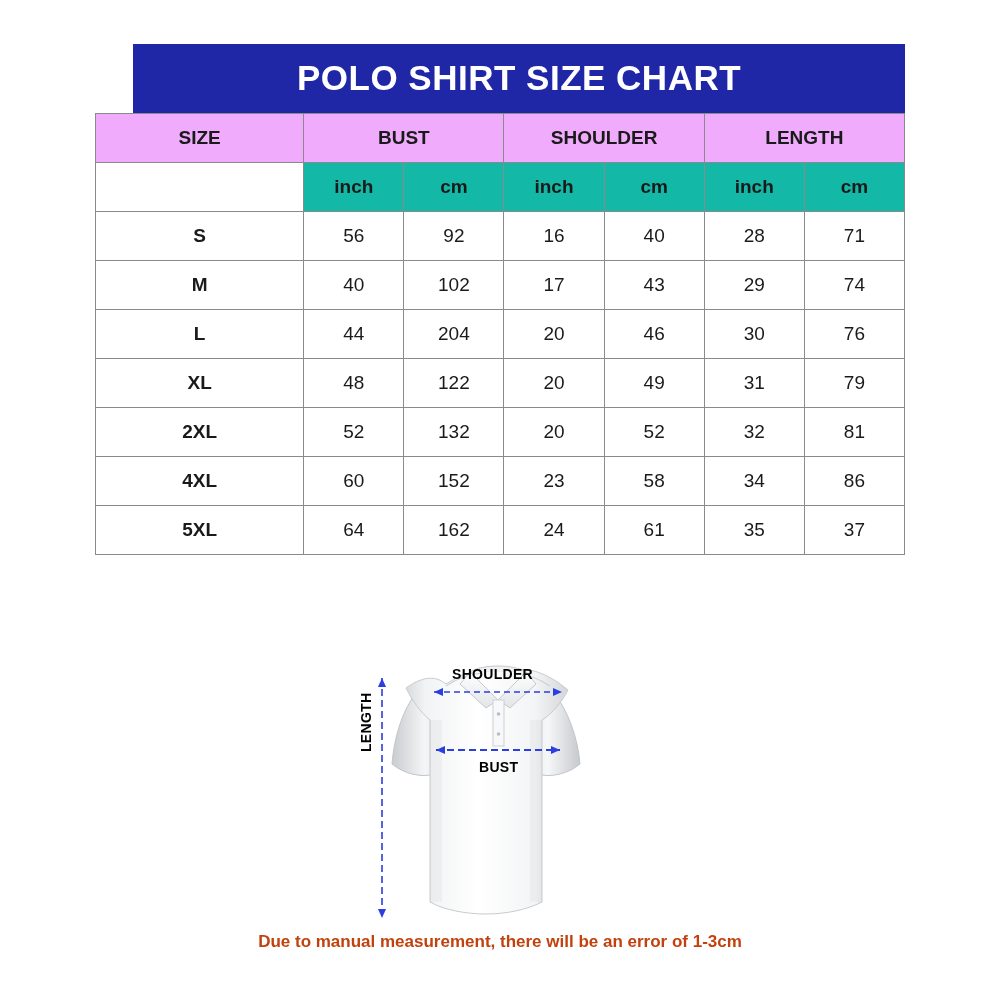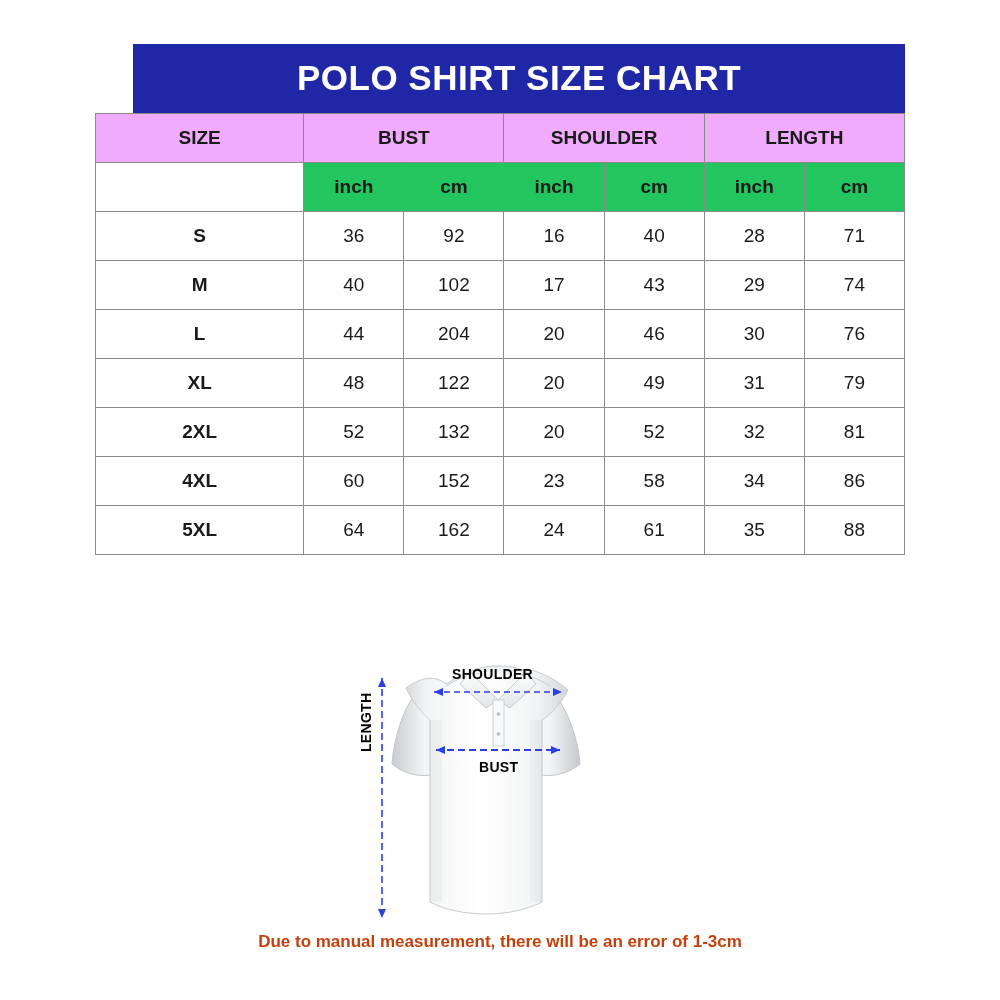--- a/index.html
+++ b/index.html
@@ -56,21 +56,21 @@
     vertical-align: middle;
   }
   .hdr-row td {
     background: #f0abfc;
     font-weight: bold;
     font-size: 19px;
     height: 60px;
   }
   .unit-row td {
     font-weight: bold;
-    background: #22c55e;
+    background: #14b8a6;
     height: 47px;
   }
   .unit-row td.blank {
     background: #ffffff;
     border-left: 1px solid #888a8c;
   }
   .size-cell {
     font-weight: bold;
   }
   .data-row td {
@@ -150,21 +150,21 @@
           <td>inch</td>
           <td>cm</td>
           <td>inch</td>
           <td>cm</td>
           <td>inch</td>
           <td>cm</td>
         </tr>
 
         <tr class="data-row">
           <td class="size-cell">S</td>
-          <td>36</td>
+          <td>56</td>
           <td>92</td>
           <td>16</td>
           <td>40</td>
           <td>28</td>
           <td>71</td>
         </tr>
         <tr class="data-row">
           <td class="size-cell">M</td>
           <td>40</td>
           <td>102</td>
@@ -209,21 +209,21 @@
           <td>34</td>
           <td>86</td>
         </tr>
         <tr class="data-row">
           <td class="size-cell">5XL</td>
           <td>64</td>
           <td>162</td>
           <td>24</td>
           <td>61</td>
           <td>35</td>
-          <td>88</td>
+          <td>37</td>
         </tr>
       </tbody>
     </table>
   </div>
 
   <div class="illus">
     <svg class="shirt-svg" width="340" height="300" viewBox="0 0 340 300">
       <defs>
         <linearGradient id="bodyGrad" x1="0" y1="0" x2="1" y2="0">
           <stop offset="0%" stop-color="#d8dadd"></stop>

